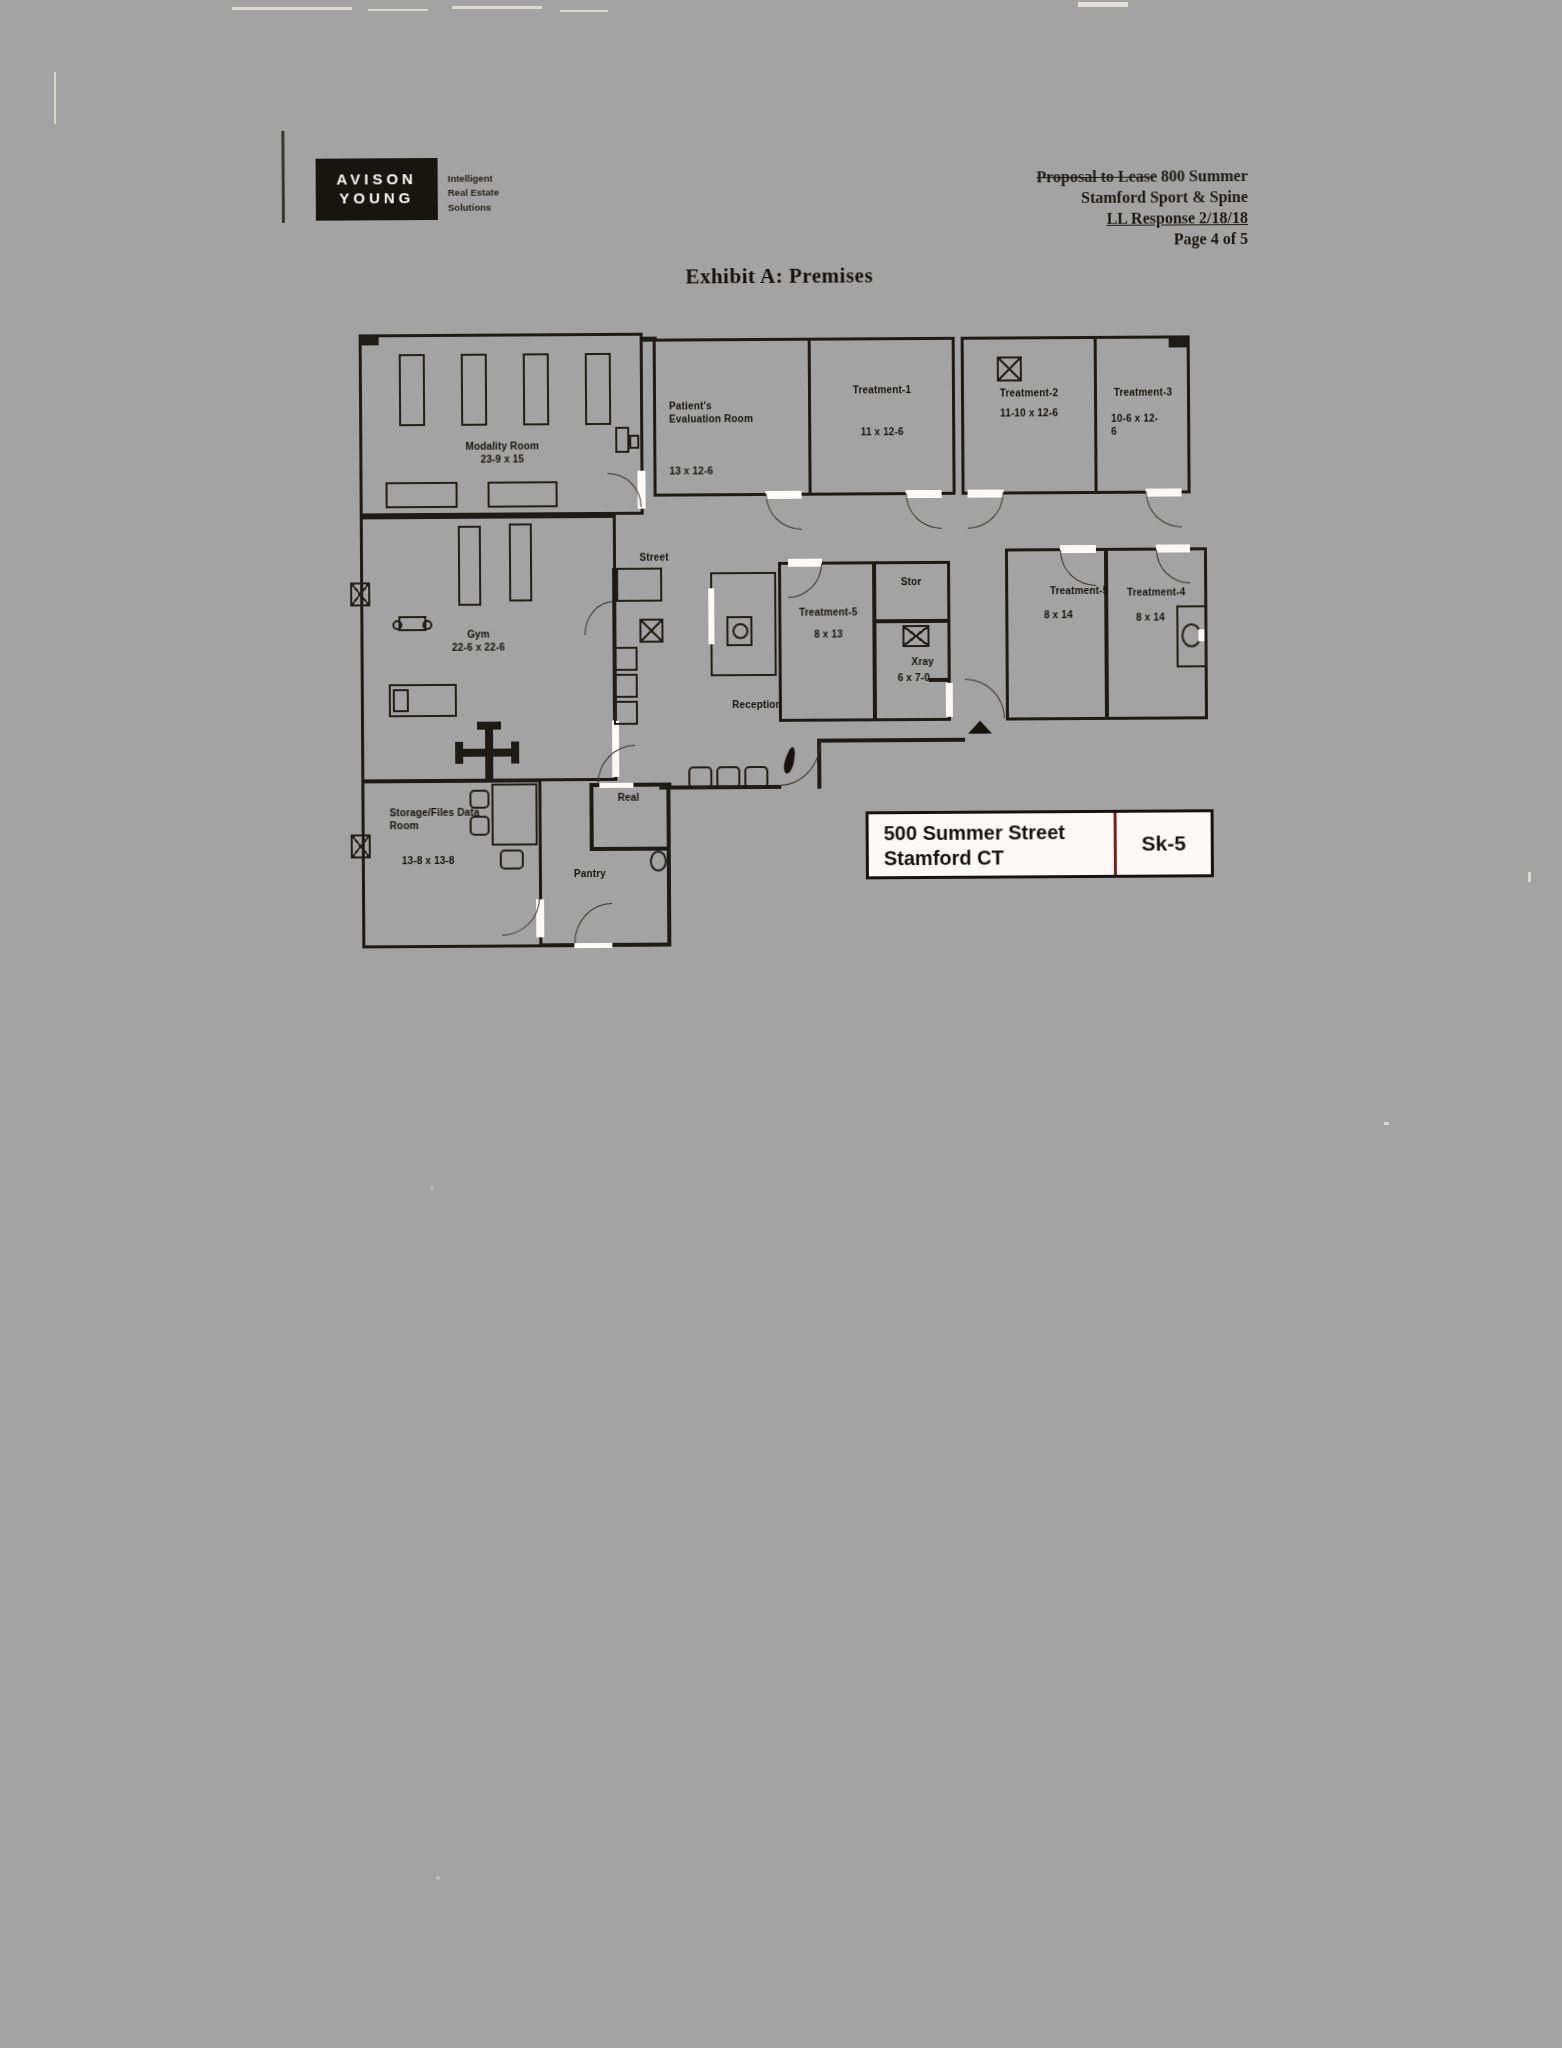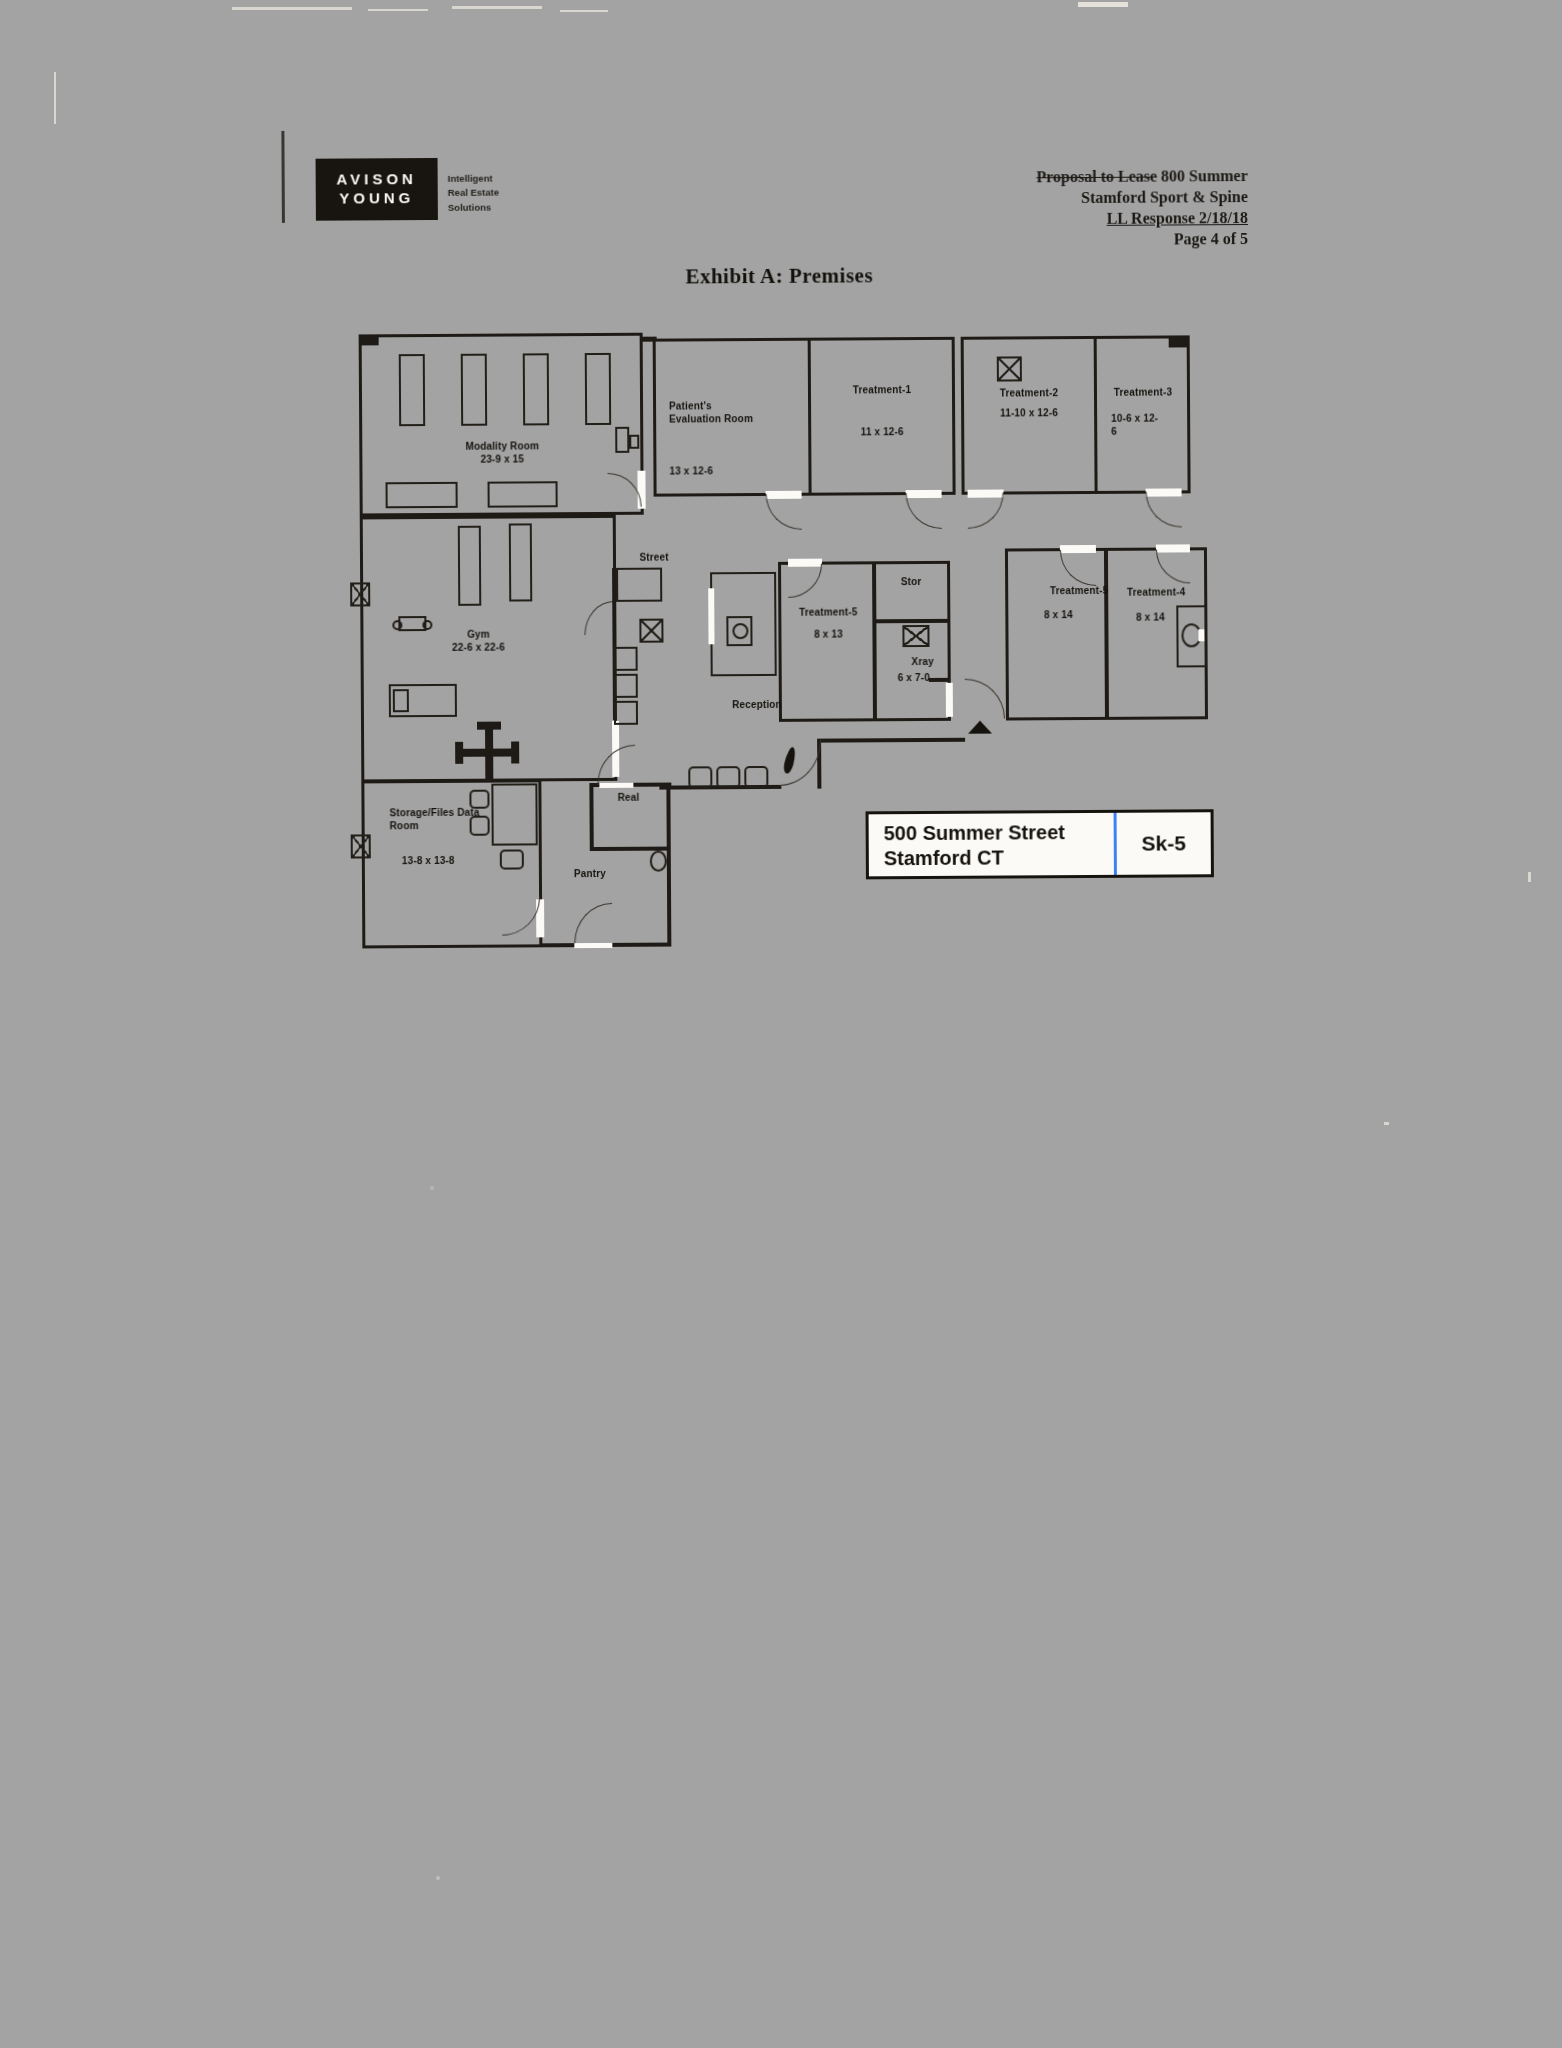--- a/index.html
+++ b/index.html
@@ -35,21 +35,21 @@
   .tagline{position:absolute;left:450px;top:170px;font:700 9.5px/1.5 "Liberation Sans",sans-serif;
            color:#221f1a;filter:blur(.4px);}
   .hdr-right{position:absolute;left:898px;top:168px;width:352px;text-align:right;
              font:700 16px/21px "Liberation Serif",serif;color:#1c1915;}
   .hdr-right .u{text-decoration:underline;}
   .exhibit-title{position:absolute;left:0;top:264px;width:1562px;text-align:center;
                  font:700 21px/1.2 "Liberation Serif",serif;letter-spacing:.5px;color:#14110d;}
   .tb{position:absolute;left:506px;top:482px;width:348px;height:68px;border:3px solid #16130f;
       box-sizing:border-box;display:flex;background:#fbfaf7;}
   .tb-left{flex:1;padding:7px 0 0 15px;font:700 20px/1.25 "Liberation Sans",sans-serif;}
-  .tb-right{width:94px;border-left:3px solid #3b82f6;display:flex;align-items:center;
+  .tb-right{width:94px;border-left:3px solid #7f1d1d;display:flex;align-items:center;
             justify-content:center;font:700 21px "Liberation Sans",sans-serif;text-align:right;}
 </style>
 </head>
 <body>
 
 <div class="page">
 
   <div class="speck" style="left:232px;top:7px;width:120px;height:3px;"></div>
   <div class="speck" style="left:368px;top:9px;width:60px;height:2px;"></div>
   <div class="speck" style="left:452px;top:6px;width:90px;height:3px;"></div>

